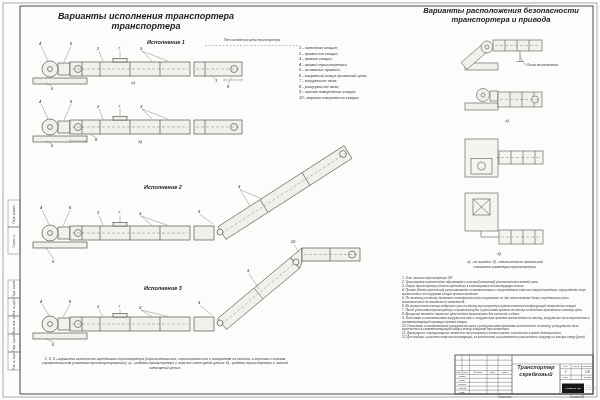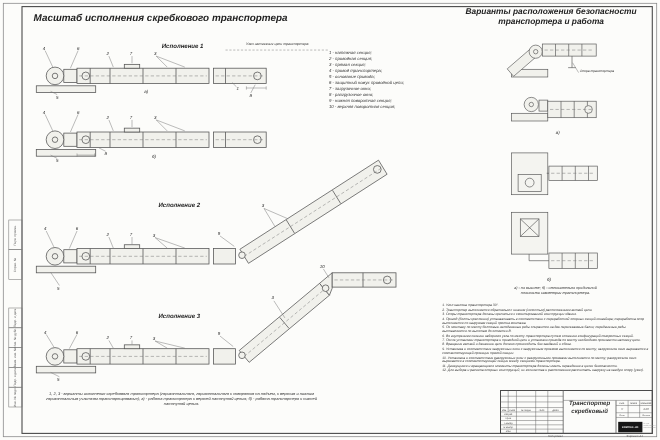--- a/index.html
+++ b/index.html
@@ -268,25 +268,25 @@
       <line x1="455" y1="386.2" x2="512" y2="386.2"></line>
       <line x1="455" y1="390.1" x2="512" y2="390.1"></line>
       <line x1="512" y1="364" x2="593" y2="364"></line>
       <line x1="560" y1="368.6" x2="593" y2="368.6"></line>
       <line x1="560" y1="375.2" x2="593" y2="375.2"></line>
       <line x1="560" y1="379.5" x2="593" y2="379.5"></line>
     </g>
     <rect x="562" y="383.5" width="22" height="9.5" fill="#161616" stroke="none"></rect>
   </svg>
 
-  <div class="abs title-main" style="left:26px;top:11px;width:240px;">Масштаб исполнения скребкового транспортера</div>
+  <div class="abs title-main" style="left:26px;top:11px;width:240px;">Варианты исполнения транспортера транспортера</div>
 
   <div class="abs title-right" style="left:410px;top:6px;width:182px;">
     <span style="display:block;">Варианты расположения безопасности</span>
-    <span style="display:block;">транспортера и работа</span>
+    <span style="display:block;">транспортера и привода</span>
   </div>
 
   <div class="abs exec-label sc50" style="left:66px;top:39px;">Исполнение 1</div>
   <div class="abs exec-label sc50" style="left:63px;top:184px;">Исполнение 2</div>
   <div class="abs exec-label sc50" style="left:63px;top:285px;">Исполнение 3</div>
 
   <div class="abs sc50 it" style="left:154px;top:38px;width:196px;text-align:center;font-size:6.4px;color:#333;">Узел натяжения цепи транспортера</div>
 
   <div class="abs s50 legend" style="left:299px;top:45px;">
       <div class="legend-item">1 - натяжная секция;</div>

